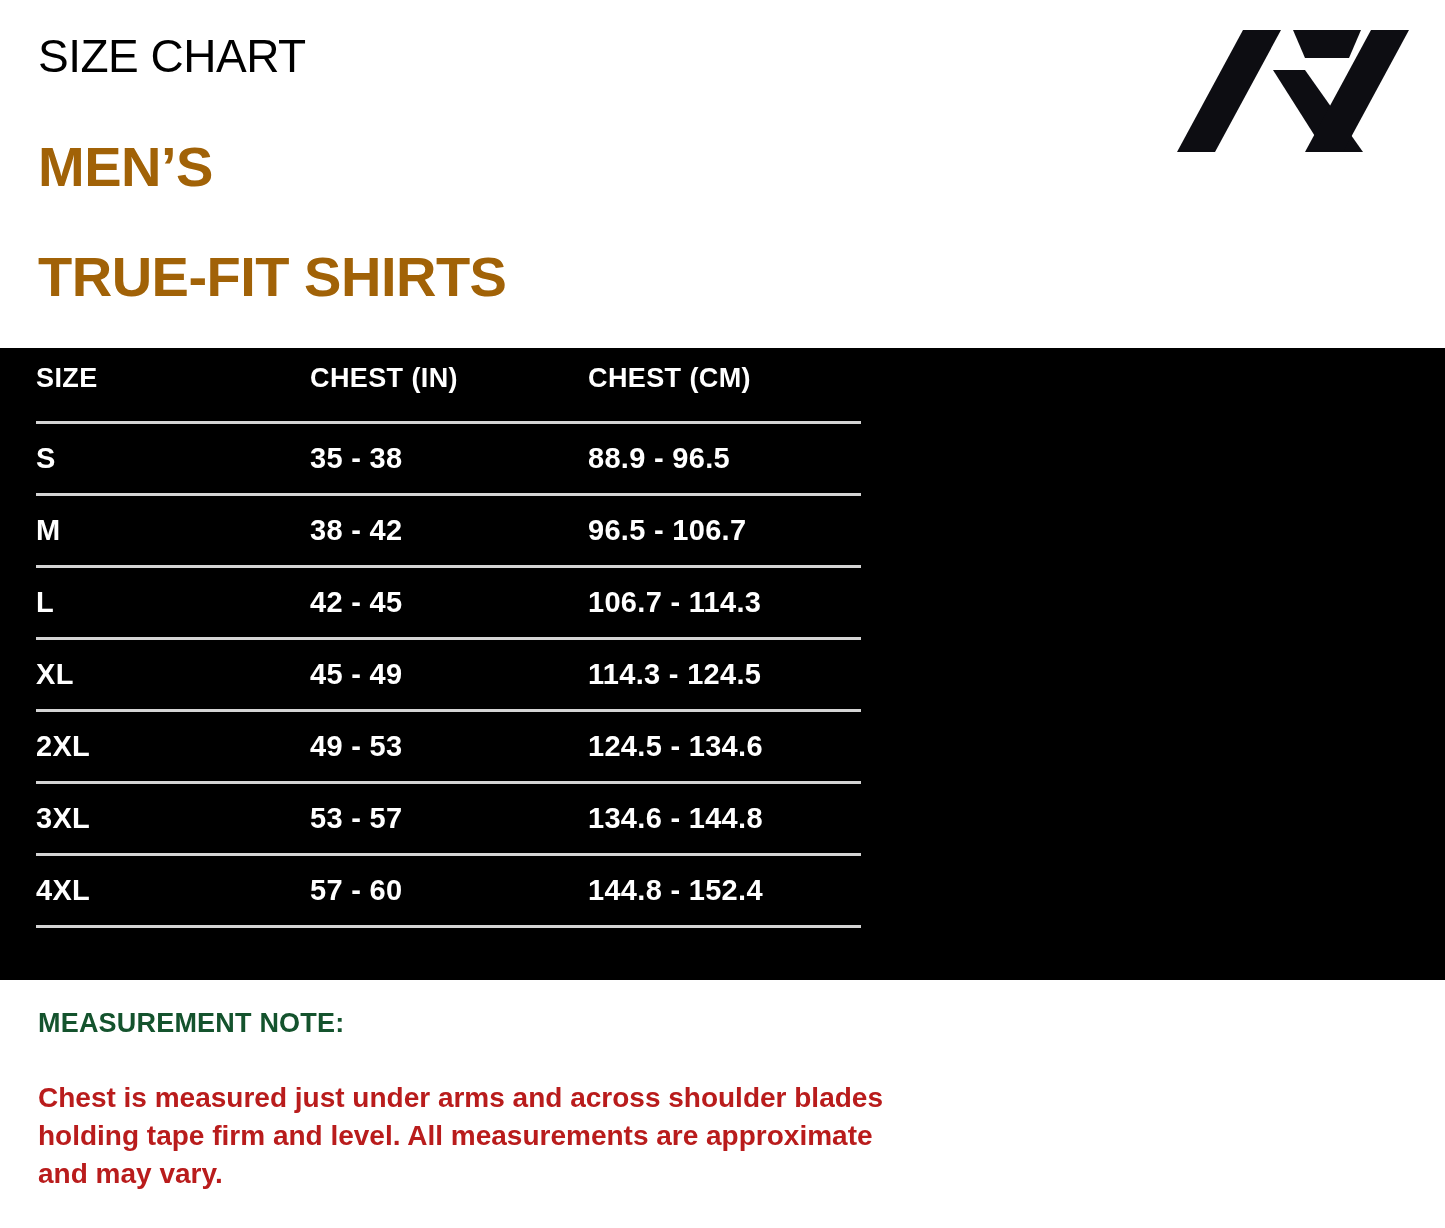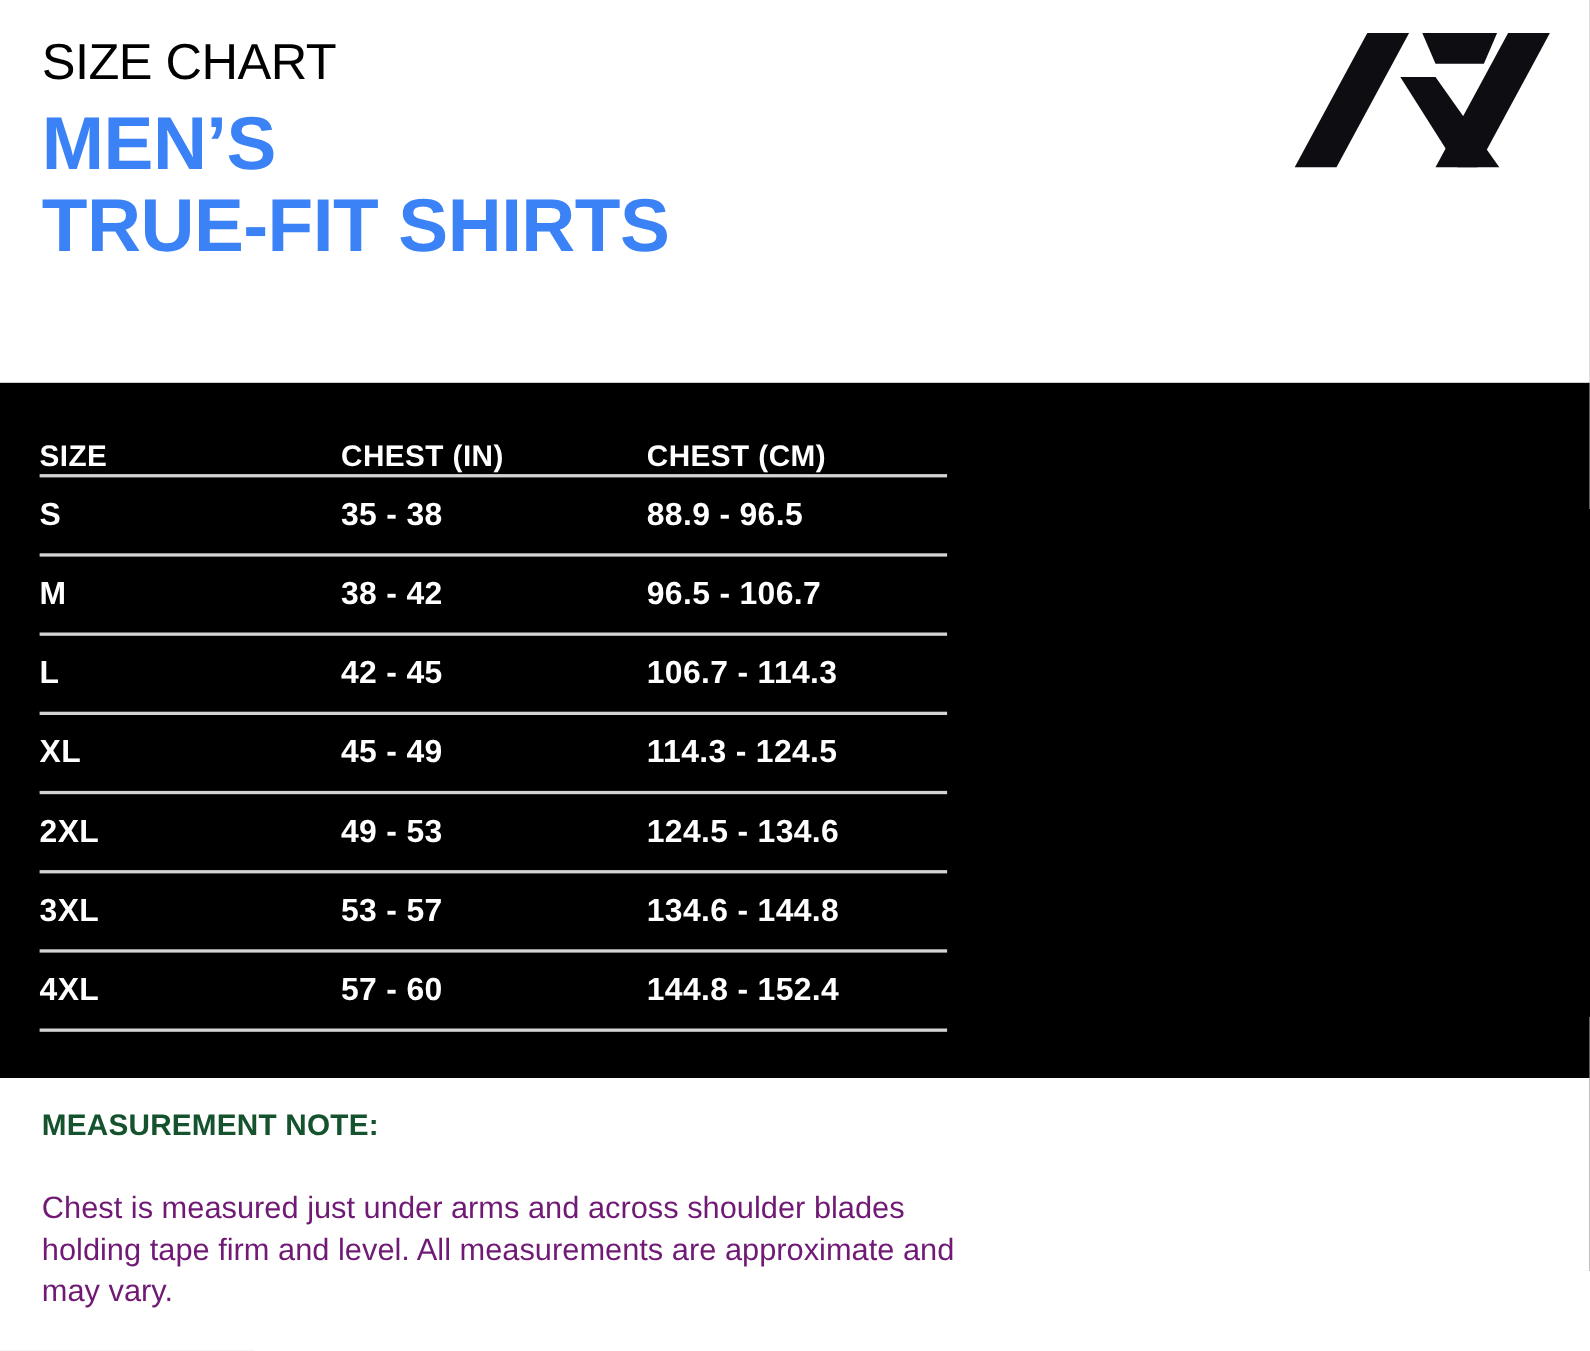--- a/index.html
+++ b/index.html
@@ -30,26 +30,27 @@
   }
   .main-title {
     font-size: 46px;
     font-weight: normal;
     color: #000000;
     letter-spacing: -0.5px;
     line-height: 76px;
     white-space: nowrap;
   }
   .sub-title {
-    font-size: 68px;
-    font-weight: bold;
-    color: #3b82f6;
+    font-size: 56px;
+    font-weight: bold;
+    color: #a16207;
     letter-spacing: -0.5px;
     line-height: 74px;
     white-space: nowrap;
+    margin-top: 36px;
   }
 
   .logo {
     position: absolute;
     right: 36px;
     top: 26px;
     width: 232px;
     height: 130px;
   }
 
@@ -70,22 +71,22 @@
   }
   .row {
     display: flex;
     align-items: center;
     height: 72px;
     color: #ffffff;
     border-bottom: 3px solid #d4d4d4;
     box-sizing: border-box;
   }
   .row.head {
-    height: 86px;
-    align-items: flex-end;
+    height: 76px;
+    padding-bottom: 12px;
   }
   .row.head .cell {
     font-size: 27px;
     letter-spacing: 0.4px;
   }
   .cell {
     font-weight: bold;
     font-size: 29px;
     letter-spacing: 0.3px;
     white-space: nowrap;
@@ -104,22 +105,22 @@
   }
   .note-heading {
     font-size: 27px;
     font-weight: bold;
     color: #14532d;
     letter-spacing: 0.2px;
     margin-bottom: 40px;
   }
   .note-body {
     font-size: 28px;
-    font-weight: normal;
-    color: #701a75;
+    font-weight: bold;
+    color: #b91c1c;
     line-height: 38px;
     width: 846px;
   }
 </style>
 </head>
 <body>
 
 <div class="header">
 
   <div class="title-block">

